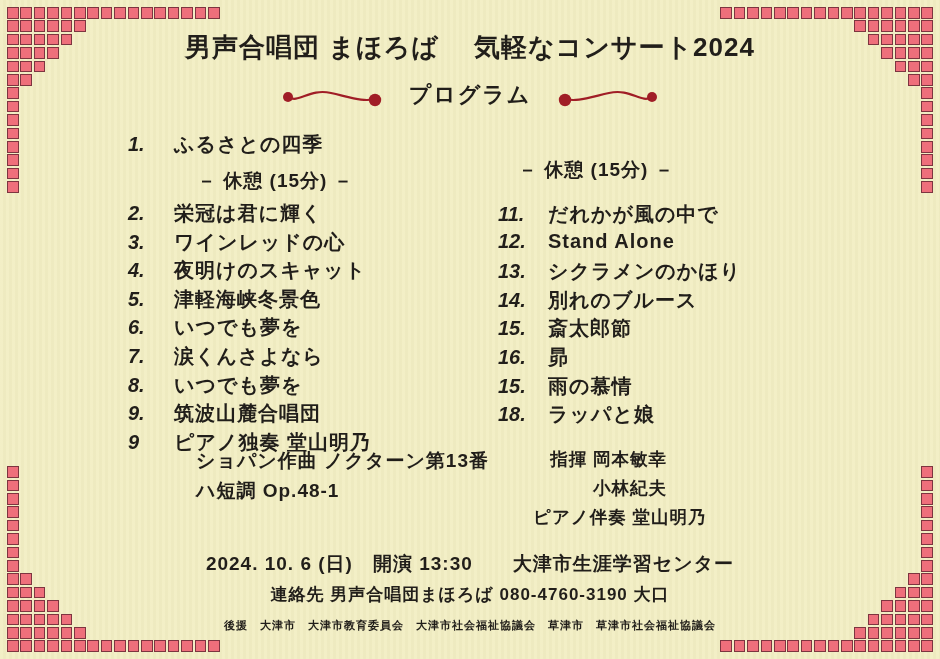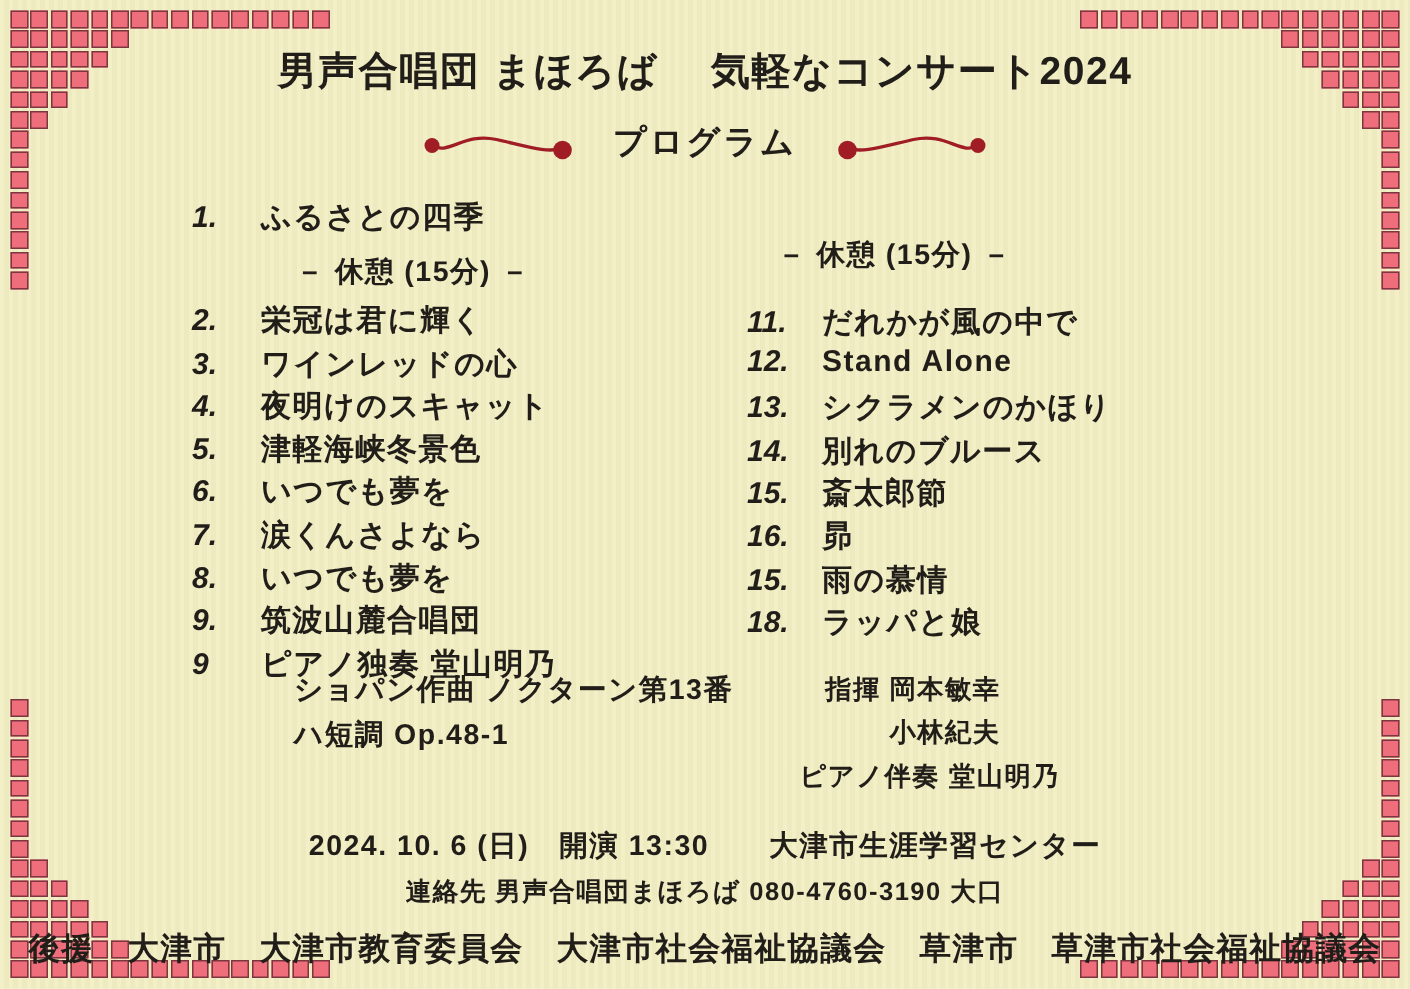--- a/index.html
+++ b/index.html
@@ -50,21 +50,21 @@
   .list-right .num{width:50px;}
   .solo-details{position:absolute;left:196px;top:446px;font-size:19px;font-weight:bold;letter-spacing:1px;line-height:29.5px;}
   .credits{position:absolute;left:533px;top:447px;font-size:17.5px;font-weight:bold;}
   .credit-row{display:flex;align-items:baseline;height:29px;flex-direction:column;}
   .credit-name{width:134px;text-align:right;letter-spacing:1px;}
   .credit-nums{padding-left:17px;letter-spacing:1px;}
   .credit-piano{height:29px;letter-spacing:1px;}
   .footer-line{position:absolute;left:0;width:100%;text-align:center;font-weight:bold;}
   .footer-event{top:551px;font-size:19px;letter-spacing:1px;}
   .footer-contact{top:583px;font-size:17px;letter-spacing:1px;}
-  .footer-sponsors{top:618px;font-size:21px;letter-spacing:1px;}
+  .footer-sponsors{top:618px;font-size:11px;letter-spacing:1px;}
 </style>
 </head>
 <body>
 
 <div class="corner tl">
     <div class="sq" style="left: 0px; top: 0px;"></div>
     <div class="sq" style="left: 13.4px; top: 0px;"></div>
     <div class="sq" style="left: 26.8px; top: 0px;"></div>
     <div class="sq" style="left: 40.2px; top: 0px;"></div>
     <div class="sq" style="left: 53.6px; top: 0px;"></div>

